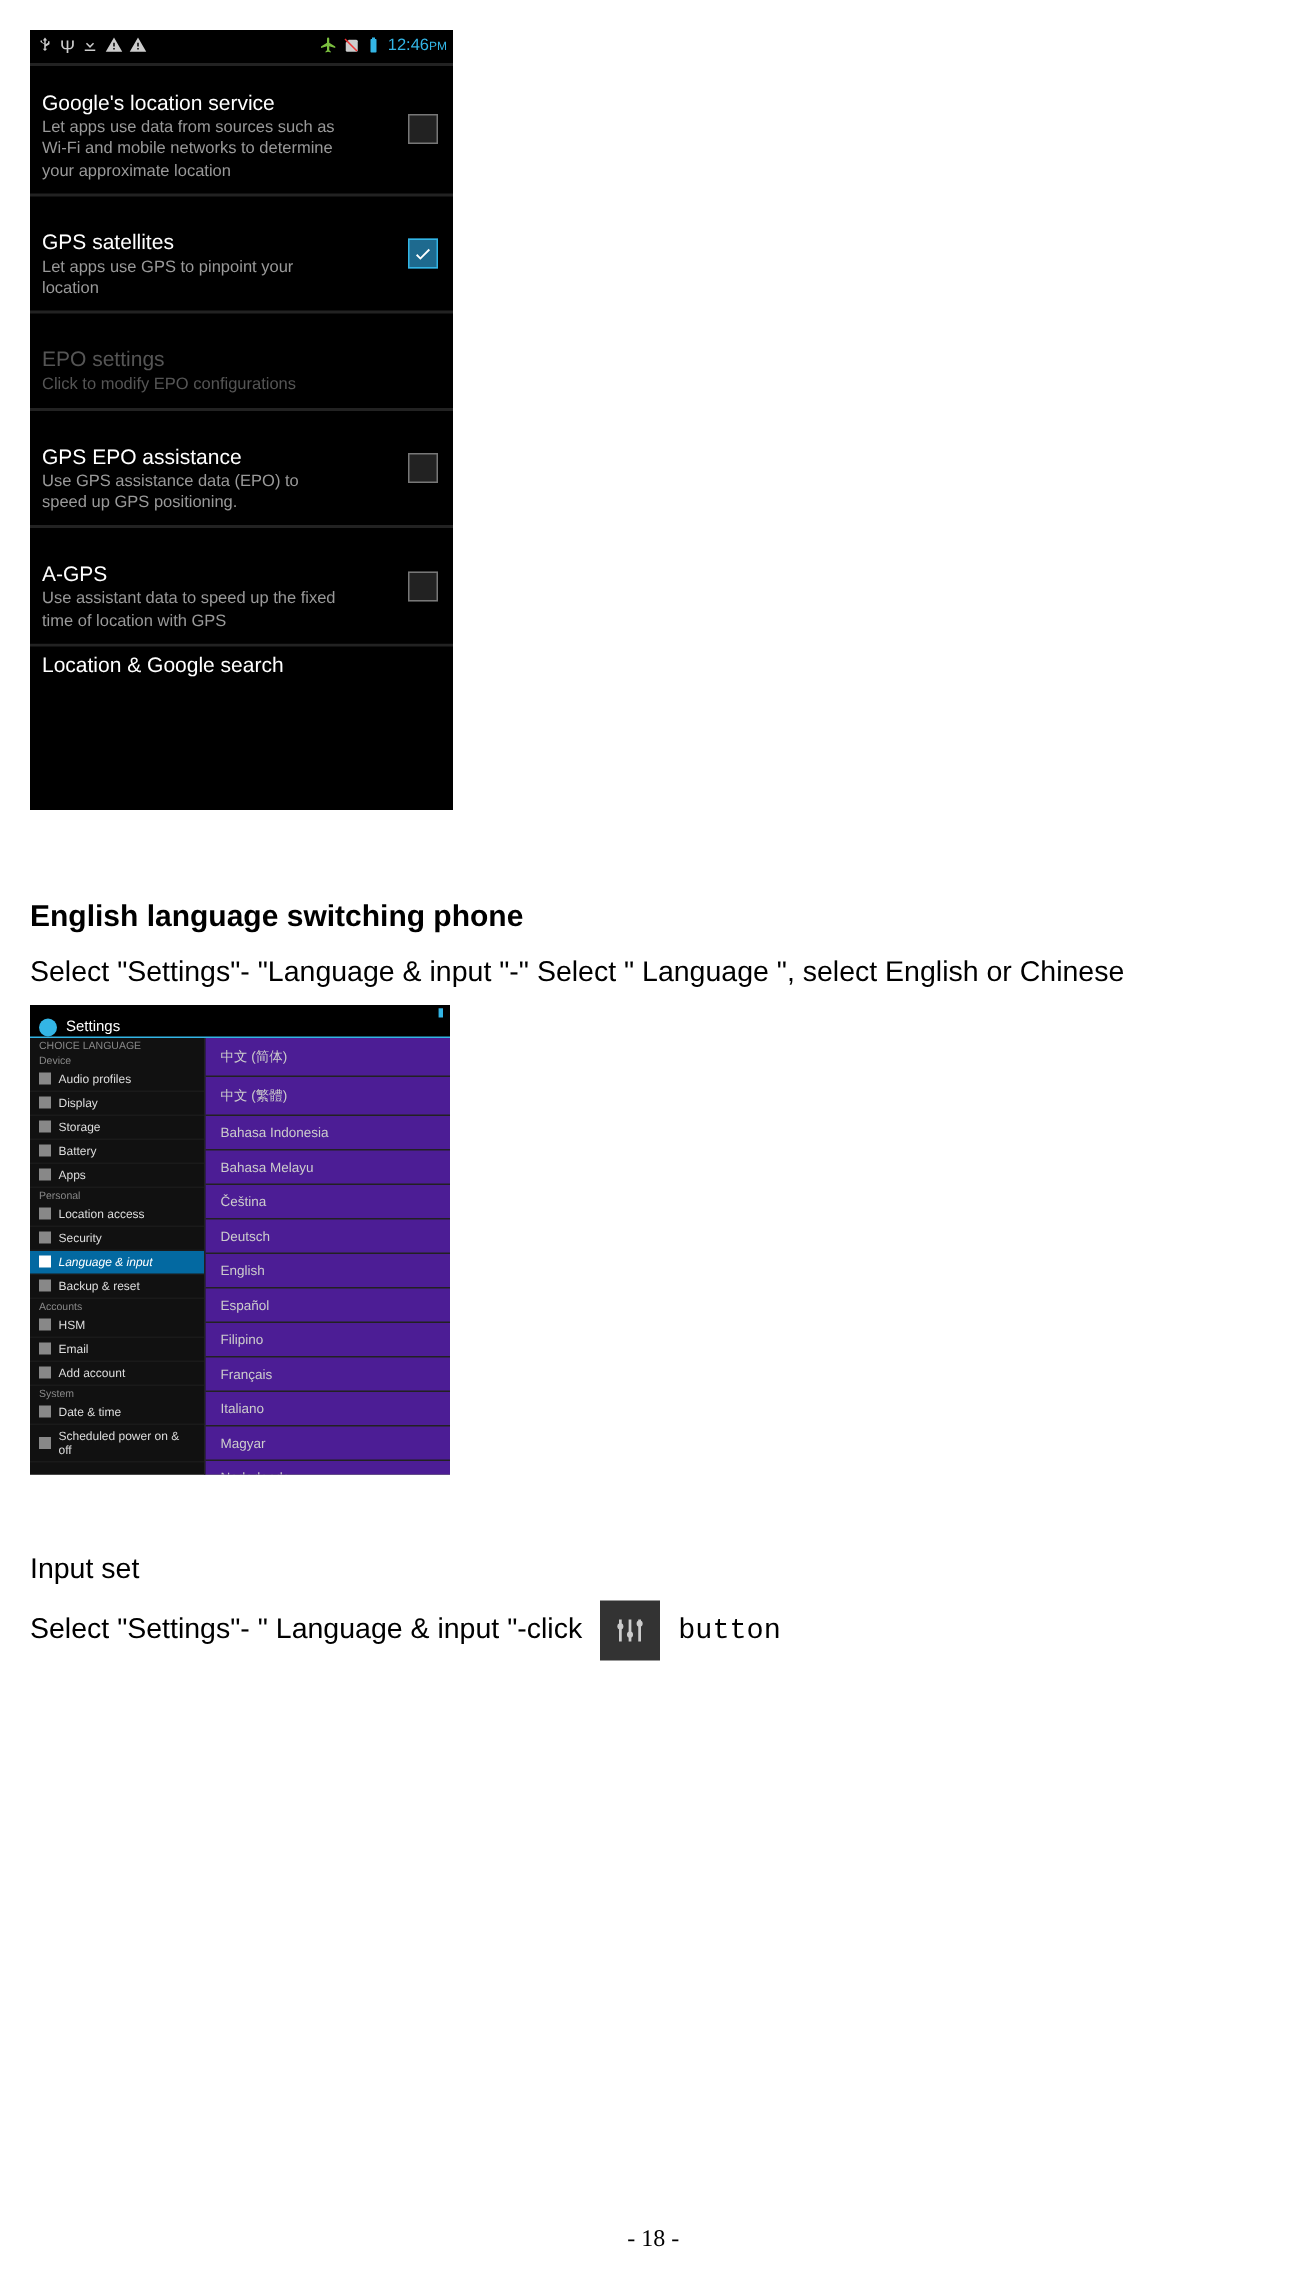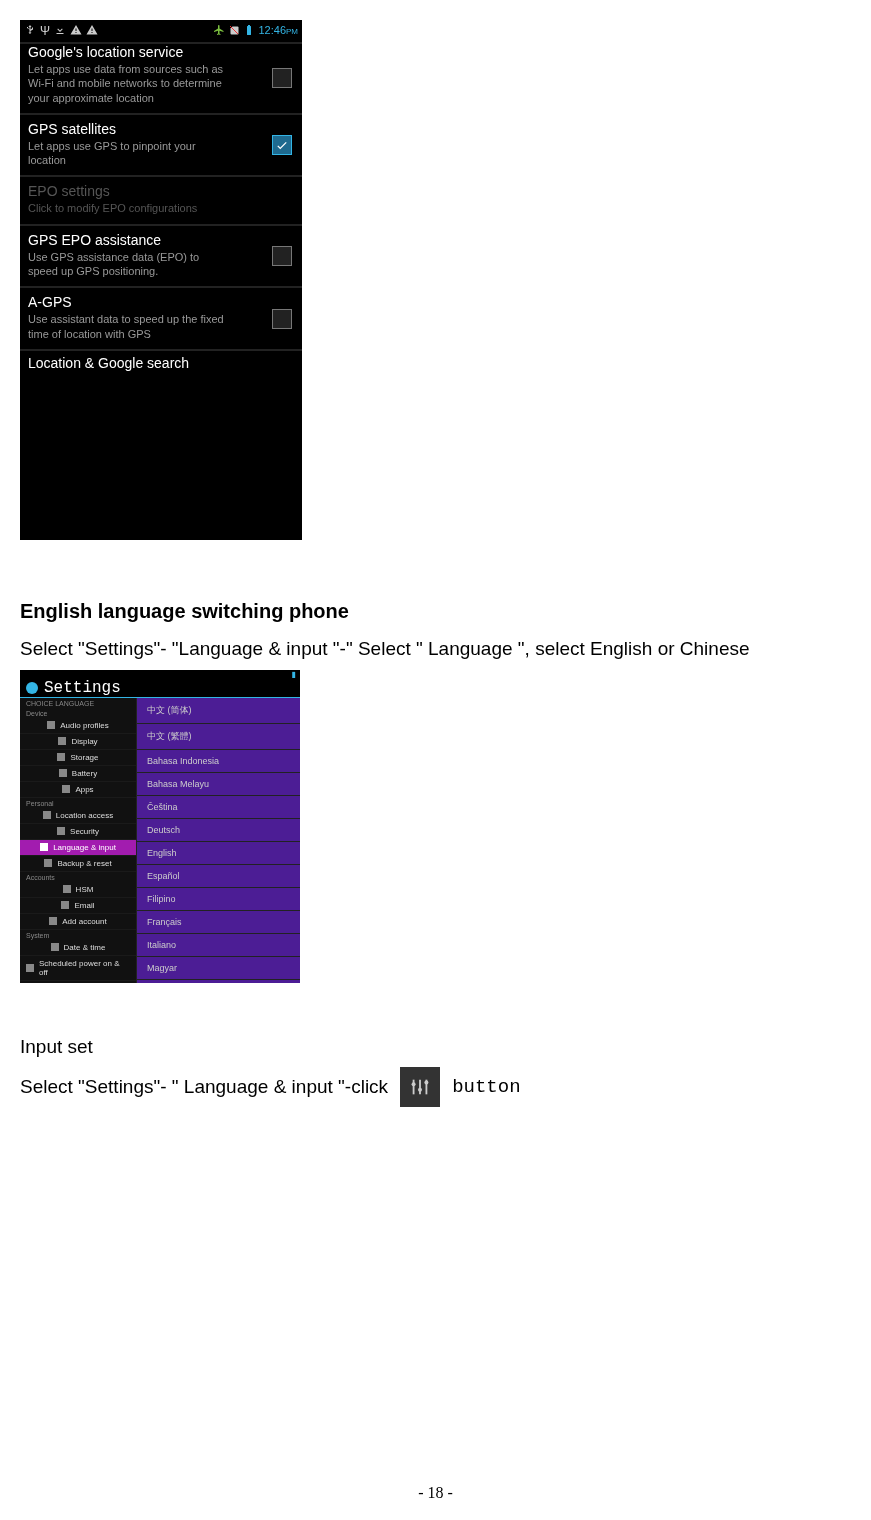--- a/index.html
+++ b/index.html
@@ -46,21 +46,21 @@
     background: #111;
     display: flex;
     align-items: center;
     padding: 0 6px;
     border-bottom: 1px solid #444;
     gap: 8px;
   }
   .appbar-title { font-size: 15px; color:#fff; }
   .loc-item {
     border-top: 2px solid #222;
-    padding: 6px 8px 8px 8px;
+    padding: 22px 8px 8px 8px;
     position: relative;
     background:#000;
   }
   .loc-item.disabled .loc-title,
   .loc-item.disabled .loc-desc { color:#555; }
   .loc-title { font-size: 14px; color:#fff; margin-bottom:2px; }
   .loc-desc { font-size: 11px; color:#999; line-height:1.3; max-width:200px; }
   .loc-check {
     position:absolute;
     right:10px;
@@ -93,23 +93,23 @@
     display:flex;
     flex-direction:column;
   }
   .shot2 .statusbar2 { height:12px; background:#000; display:flex; justify-content:flex-end; align-items:center; padding-right:4px; }
   .shot2 .appbar2 { height:20px; display:flex; align-items:center; gap:6px; padding:0 6px; border-bottom:1px solid #33b5e5; }
   .shot2 .appbar2 .gear { width:12px;height:12px; background:#33b5e5; border-radius:50%; }
   .shot2-body { display:flex; flex:1; }
   .shot2-left { width:116px; background:#111; border-right:1px solid #222; overflow:hidden; }
   .shot2-right { flex:1; background:#4c1d95; }
   .s2-section { color:#888; font-size:7px; padding:2px 6px 1px; }
-  .s2-item { display:flex; align-items:center; gap:5px; padding:3px 6px; color:#ddd; font-size:8px; border-bottom:1px solid #1a1a1a;justify-content:center; }
+  .s2-item { display:flex; align-items:center; gap:5px; padding:3px 6px; color:#ddd; font-size:8px; border-bottom:1px solid #1a1a1a; }
   .s2-item .dot { width:8px;height:8px; background:#888; display:inline-block; }
-  .s2-item.active { background:#a21caf; color:#fff; }
+  .s2-item.active { background:#0369a1; color:#fff;font-style:italic; }
   .s2-item.active .dot { background:#fff; }
   .s2-lang { padding:6px 10px; border-bottom:1px solid #222; color:#ccc; font-size:9px; }
 
   
   .input-set-gap { height: 50px; }
   .inputset-line { display:flex; align-items:center; gap:12px; font-size:19px; color:#000; }
   .equalizer-btn {
     width:40px;height:40px; background:#333;
     display:flex;align-items:center;justify-content:center;
   }
@@ -220,21 +220,21 @@
 
   <h2 class="heading">English language switching phone</h2>
   <p class="para">Select "Settings"- "Language &amp; input "-" Select " Language ", select English or Chinese</p>
 
   <div class="shot2">
     <div class="statusbar2">
       <span style="color:#33b5e5;font-size:8px;">▮</span>
     </div>
     <div class="appbar2">
       <span class="gear"></span>
-      <span style="color:#fff;font-size:16px;font-family:Liberation Mono, monospace;">Settings</span>
+      <span style="color:#fff;font-size:10px;">Settings</span>
     </div>
     <div class="shot2-body">
       <div class="shot2-left">
         <div class="s2-section">CHOICE LANGUAGE</div>
         <div id="s2-left-items">
             <div class="s2-section">Device</div>
             <div class="s2-item">
               <span class="dot"></span>
               <span>Audio profiles</span>
             </div>

